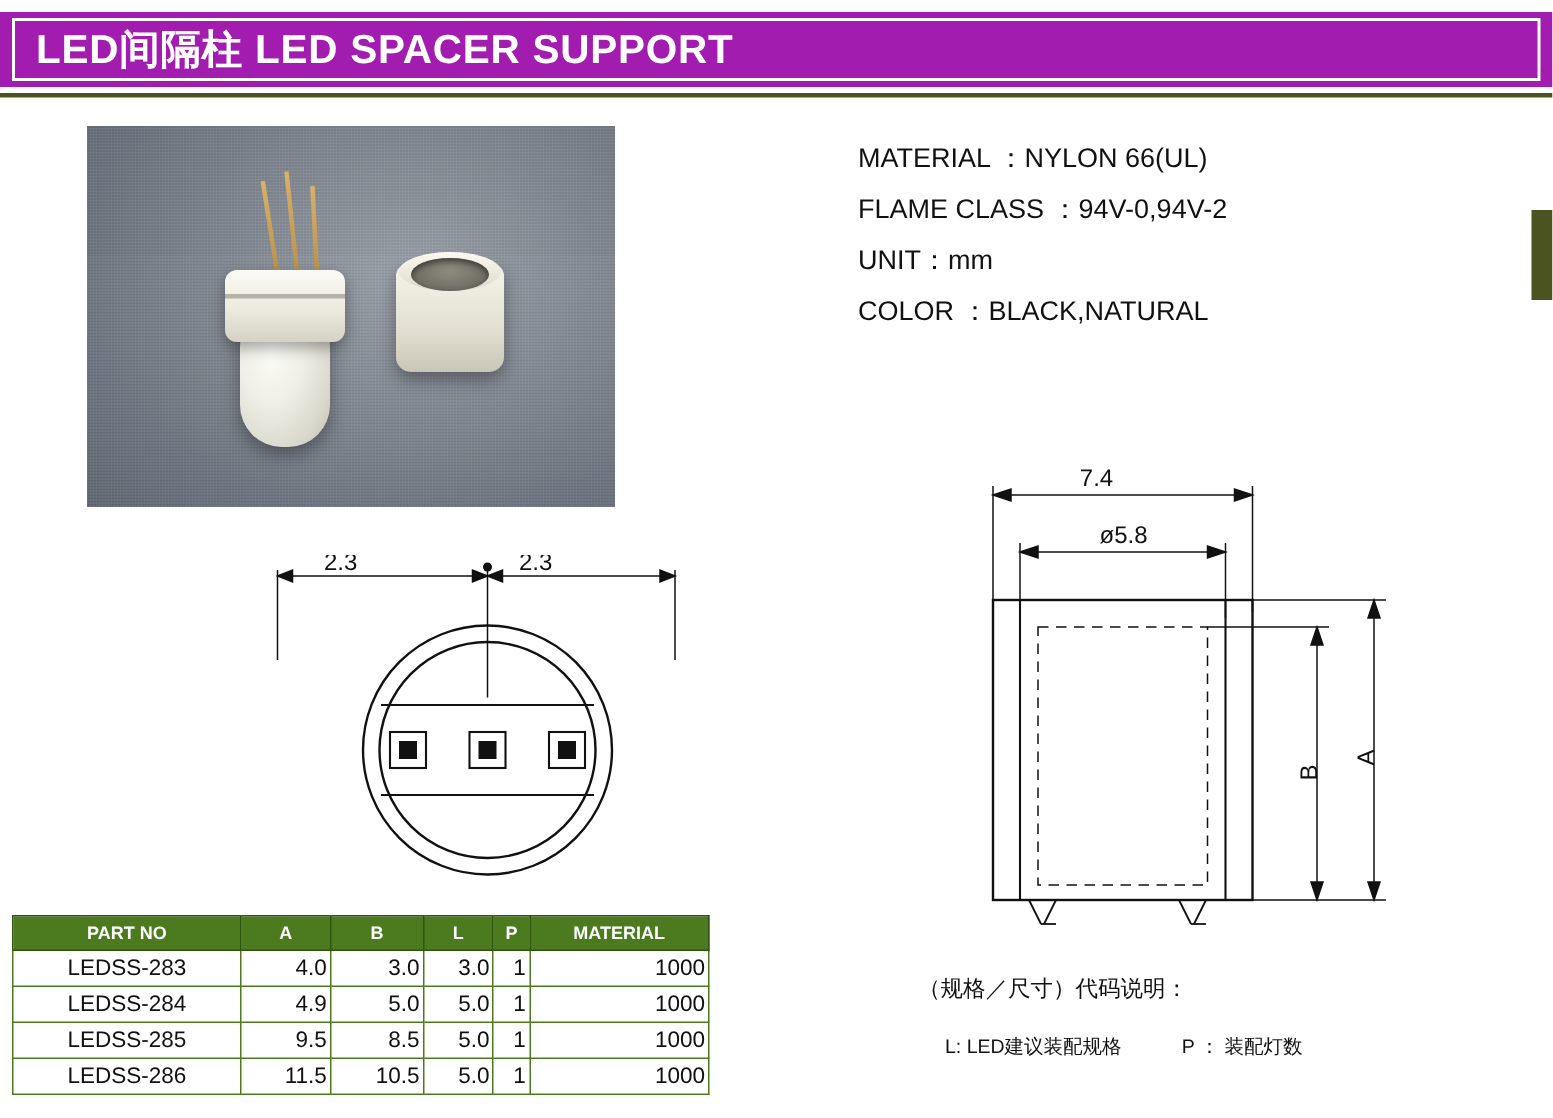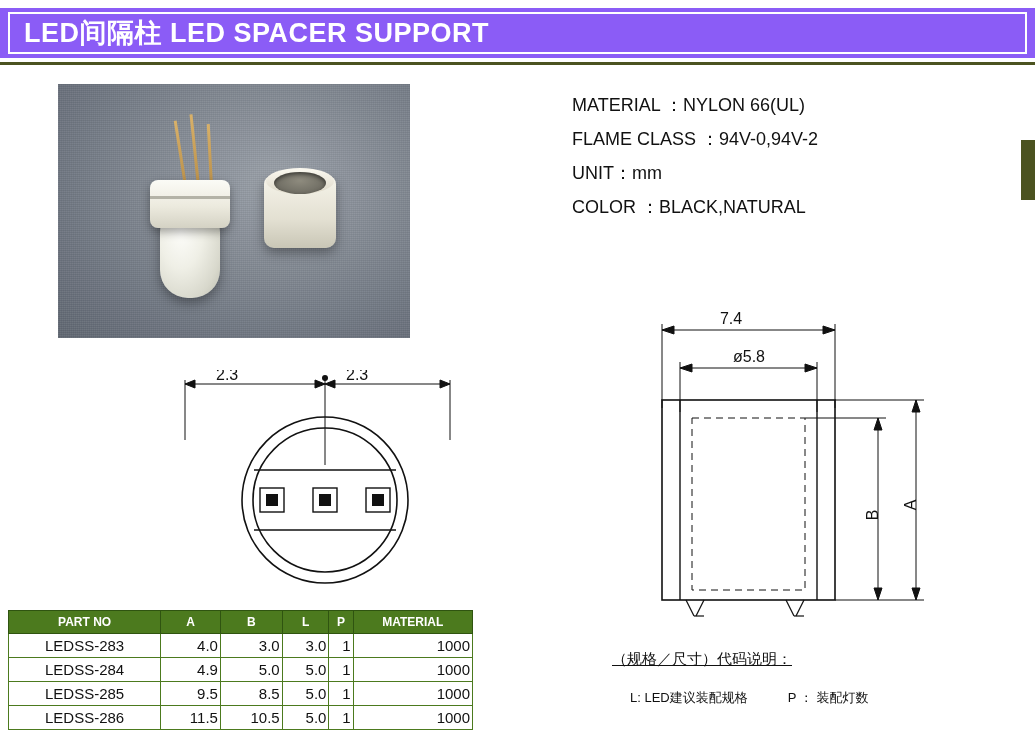--- a/index.html
+++ b/index.html
@@ -7,21 +7,21 @@
     width:1035px;height:745px;
     background:#ffffff;
     font-family:"Liberation Sans", sans-serif;
     position:relative;
     overflow:hidden;
     color:#111;
   }
   
   .header-band{
     position:absolute;left:0;top:8px;width:1035px;height:50px;
-    background:#8b5cf6;
+    background:#a21caf;
     display:flex;align-items:center;
   }
   .header-inner{
     position:absolute;left:8px;top:4px;width:1019px;height:42px;
     border:2px solid #ffffff;
     box-sizing:border-box;
     display:flex;align-items:center;
   }
   .header-title{
     color:#ffffff;
@@ -126,21 +126,21 @@
   }
   table.parts td.pn{text-align:center;}
 
   
   .sideview{
     position:absolute;left:600px;top:300px;width:400px;height:340px;
   }
   .notes{
     position:absolute;left:612px;top:650px;width:400px;font-size:15px;color:#111;
   }
-  .notes .n1{margin-bottom:14px;text-decoration:underline;}
+  .notes .n1{margin-bottom:14px;}
   .notes .n2{font-size:13px;display:flex;gap:40px;padding-left:18px;margin-top:20px;}
   svg{display:block;}
   .dim-text{font-family:"Liberation Sans",sans-serif;font-size:16px;fill:#111;}
 </style>
 </head>
 <body>
 
 <div class="header-band">
   <div class="header-inner">
     <div class="header-title">LED间隔柱 LED SPACER SUPPORT</div>

